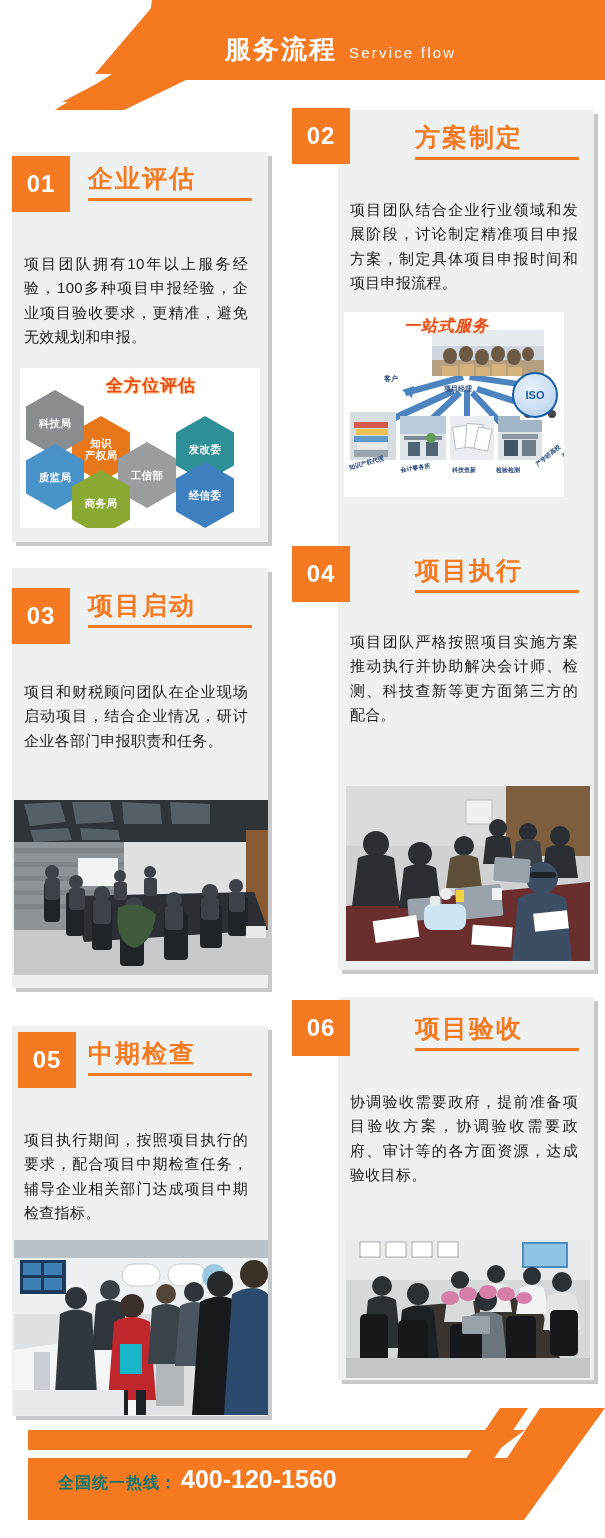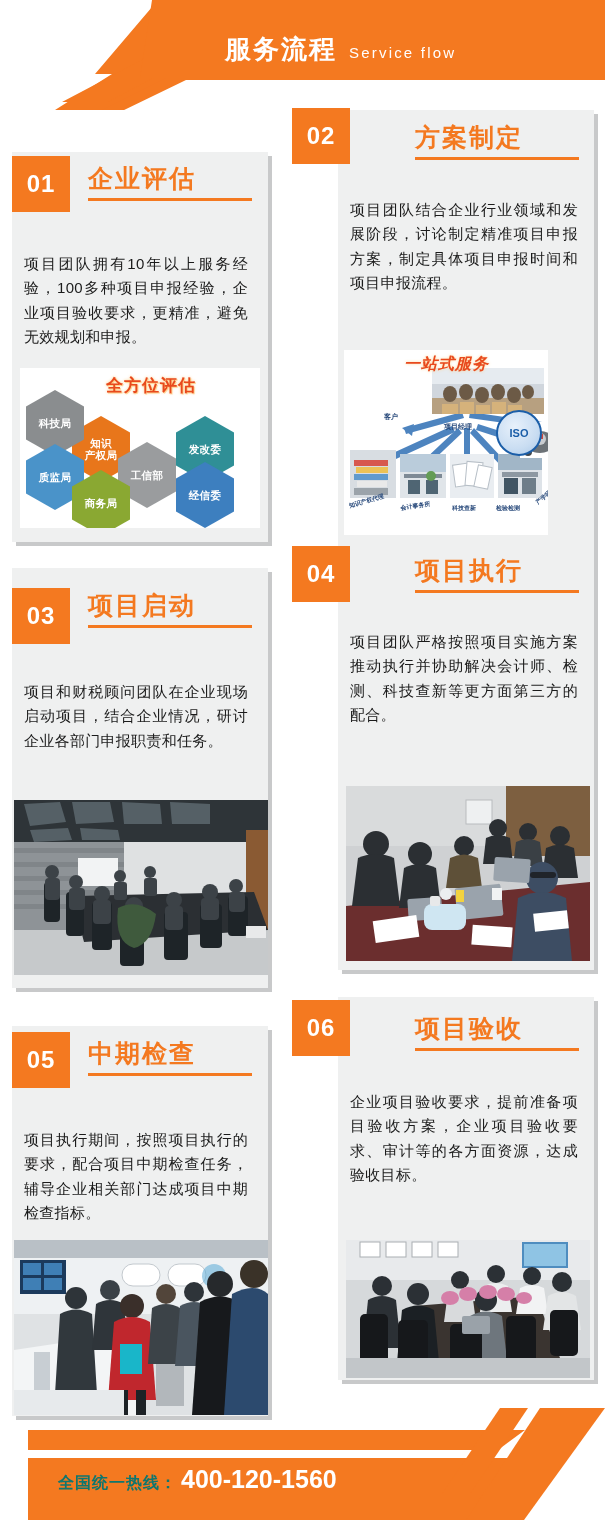--- a/index.html
+++ b/index.html
@@ -134,22 +134,22 @@
 
   
   #card-02 { left: 338px; top: 110px; width: 256px; height: 432px; }
   #badge-02 { left: 292px; top: 108px; }
   #head-02 { left: 415px; top: 124px; width: 164px; }
   #body-02 { left: 350px; top: 198px; width: 228px; }
 
   
   .onestop {
     position: absolute;
-    left: 344px; top: 350px;
-    width: 204px; height: 185px;
+    left: 344px; top: 312px;
+    width: 220px; height: 185px;
     background: #ffffff;
     overflow: hidden;
   }
   .onestop-title {
     position: absolute;
     left: 60px; top: 4px;
     font-size: 16px;
     font-weight: bold;
     font-style: italic;
     color: #e8491d;
@@ -204,21 +204,21 @@
   #body-03 { left: 24px; top: 680px; width: 224px; }
 
   
   #card-04 { left: 338px; top: 540px; width: 256px; height: 430px; }
   #badge-04 { left: 292px; top: 546px; }
   #head-04 { left: 415px; top: 557px; width: 164px; }
   #body-04 { left: 350px; top: 630px; width: 228px; }
 
   
   #card-05 { left: 12px; top: 1026px; width: 256px; height: 390px; }
-  #badge-05 { left: 12px; top: 1032px; }
+  #badge-05 { left: 18px; top: 1032px; }
   #head-05 { left: 88px; top: 1040px; width: 164px; }
   #body-05 { left: 24px; top: 1128px; width: 224px; }
 
   
   #card-06 { left: 338px; top: 997px; width: 256px; height: 383px; }
   #badge-06 { left: 292px; top: 1000px; }
   #head-06 { left: 415px; top: 1015px; width: 164px; }
   #body-06 { left: 350px; top: 1090px; width: 228px; }
 
   
@@ -580,21 +580,21 @@
     <rect x="0" y="150" width="110" height="25" fill="#e7eaec"></rect>
   </svg>
 </div>
 
 <div class="card" id="card-06"></div>
 <div class="card-badge" id="badge-06">06</div>
 <div class="card-head" id="head-06">
   <div class="card-title">项目验收</div>
   <div class="card-rule"></div>
 </div>
-<div class="card-body" id="body-06">企业项目验收要求，提前准备项目验收方案，企业项目验收要求、审计等的各方面资源，达成验收目标。</div>
+<div class="card-body" id="body-06">协调验收需要政府，提前准备项目验收方案，协调验收需要政府、审计等的各方面资源，达成验收目标。</div>
 
 <div class="photo" id="photo-06">
   <svg viewBox="0 0 244 138" preserveAspectRatio="none">
     <rect width="244" height="138" fill="#d6d9db"></rect>
     <rect x="0" y="0" width="244" height="40" fill="#e8eaec"></rect>
     <g fill="#ffffff" stroke="#a9aeb2">
       <rect x="14" y="2" width="20" height="15"></rect>
         <rect x="40" y="2" width="20" height="15"></rect>
       <rect x="66" y="2" width="20" height="15"></rect>
         <rect x="92" y="2" width="20" height="15"></rect>

